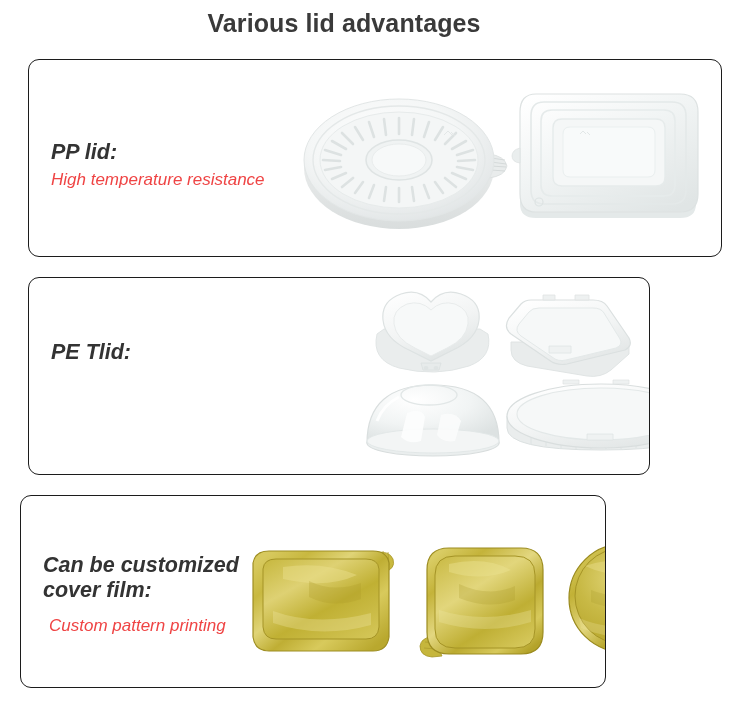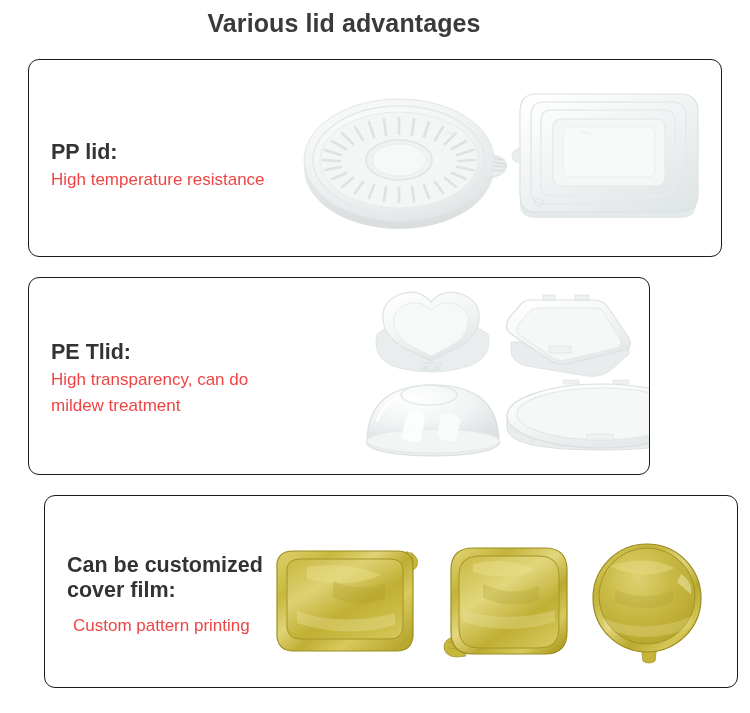--- a/index.html
+++ b/index.html
@@ -29,24 +29,25 @@
   }
 
   
   .panel {
     position: absolute;
     box-sizing: border-box;
     border: 1.2px solid #1c1c1c;
     border-radius: 11px;
     background: #ffffff;
     overflow: hidden;
+    font-style: italic;
   }
   #panel-pp      { left: 28px; top: 59px;  width: 694px; height: 198px; }
   #panel-pe      { left: 28px; top: 277px; width: 622px; height: 198px; }
-  #panel-film    { left: 44px; top: 495px; width: 694px; height: 193px; }
+  #panel-film    { left: 20px; top: 495px; width: 586px; height: 193px; }
 
   .panel-text {
     position: absolute;
     left: 22px;
     color: #3b3b3b;
   }
   .panel-heading {
     font-size: 21.5px;
     font-weight: bold;
     color: #333333;
@@ -174,22 +175,20 @@
 
       <path d="M14 72 q-8 2 -8 8 q0 6 8 7 z" fill="#eaeeee" stroke="#dce1e1" stroke-width="0.7"></path>
     </svg>
   </div>
 </div>
 
 <div class="panel" id="panel-pe">
 
   <div class="panel-text" id="pe-text">
     <div class="panel-heading">PE Tlid:</div>
-    <div class="panel-sub">High transparency, can do
-mildew treatment</div>
   </div>
 
   <div class="art" style="left:330px; top:10px;">
     <svg width="150" height="95" viewBox="0 0 150 95">
       <defs>
         <linearGradient id="heartG" x1="0" y1="0" x2="0.5" y2="1">
           <stop offset="0%" stop-color="#ffffff"></stop>
           <stop offset="60%" stop-color="#f2f4f4"></stop>
           <stop offset="100%" stop-color="#e2e6e6"></stop>
         </linearGradient>

